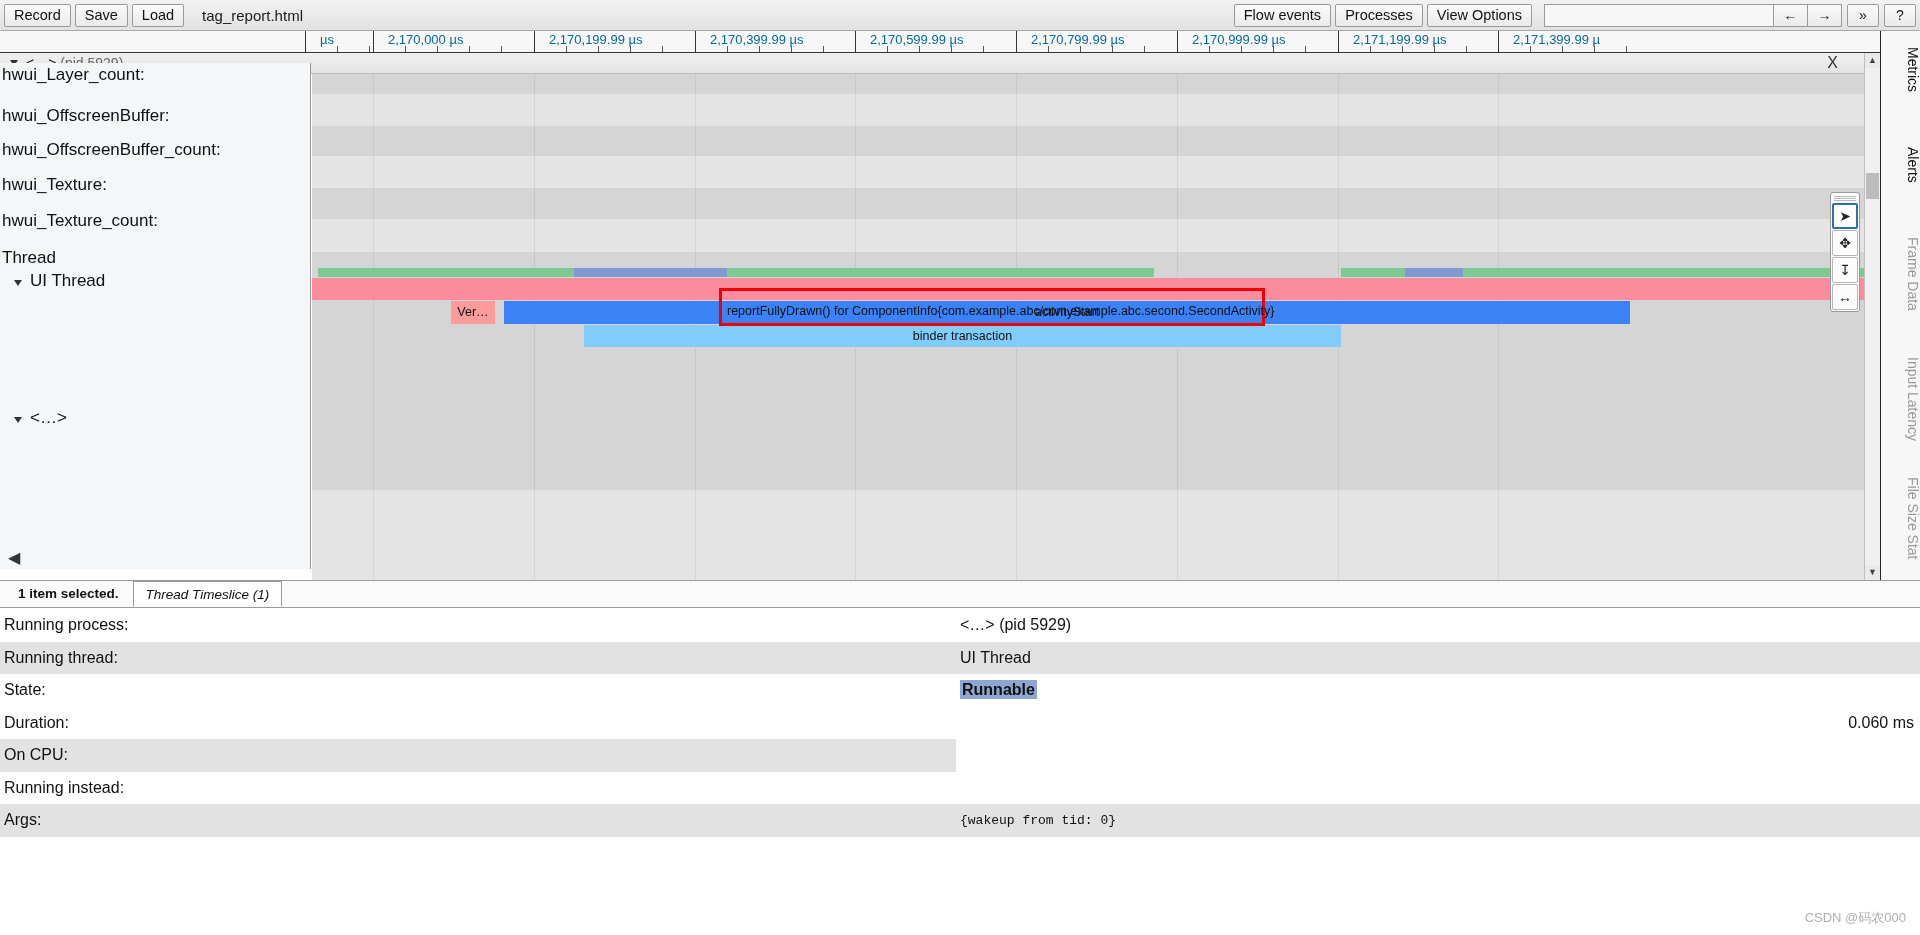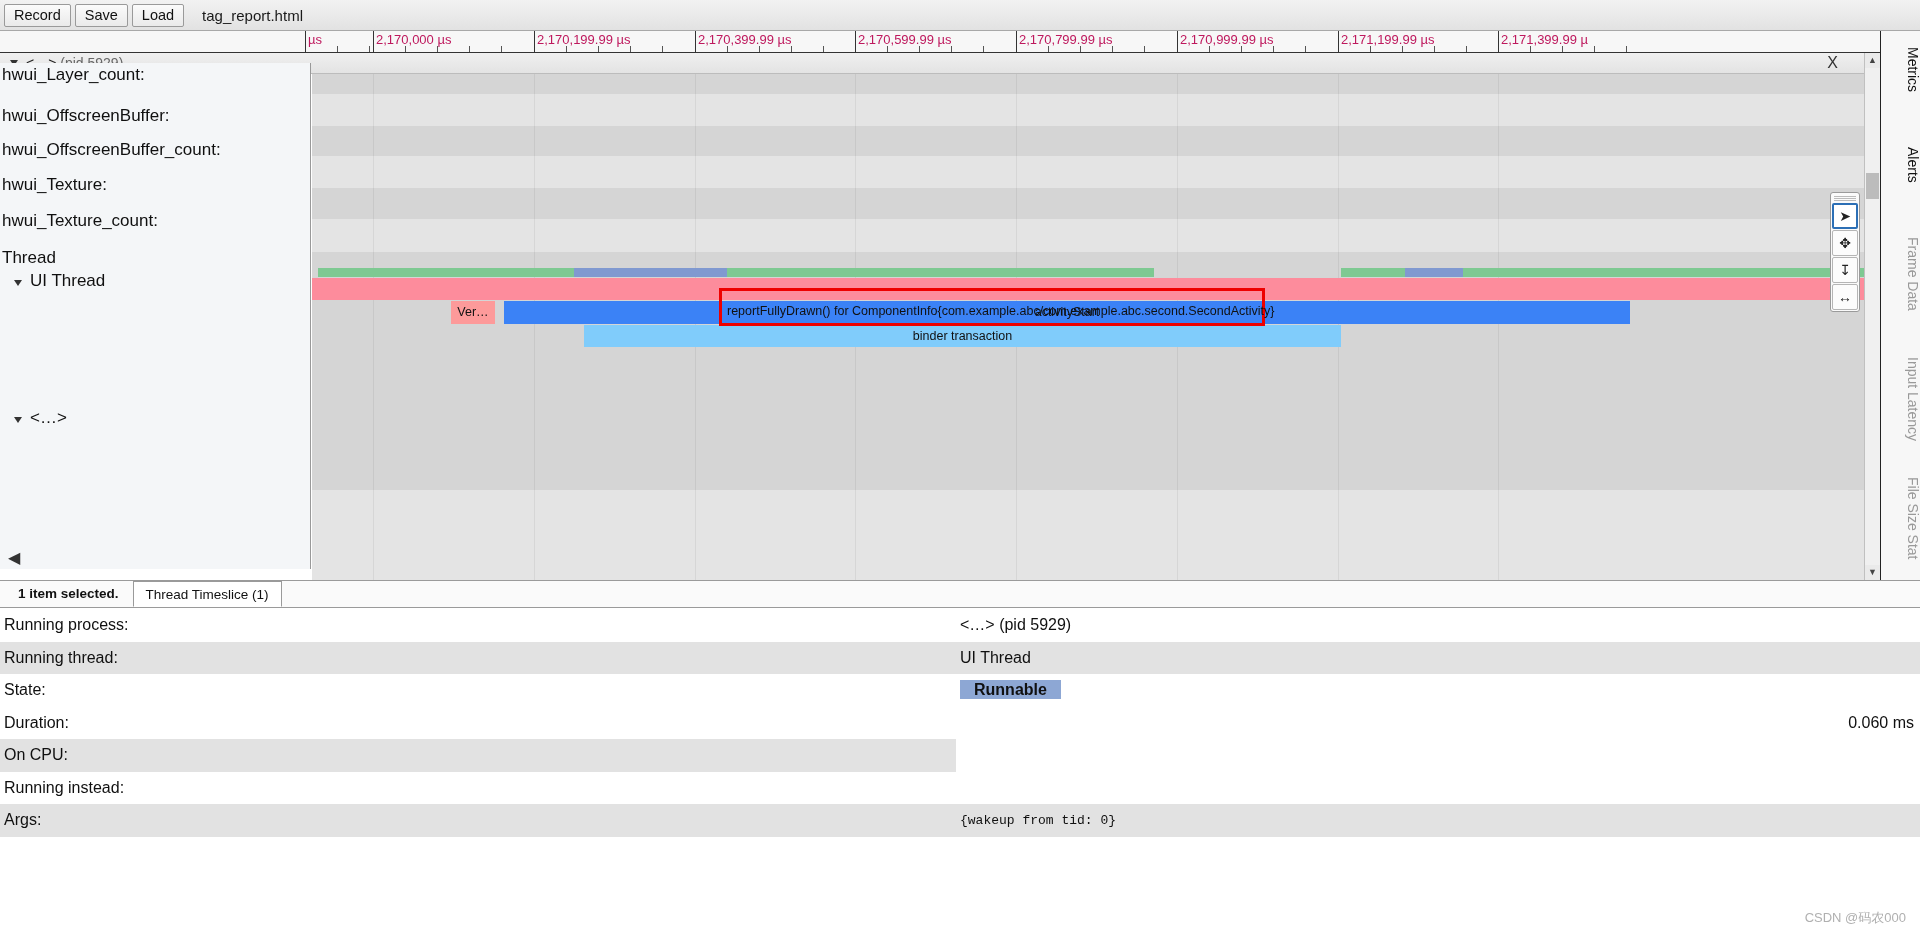--- a/index.html
+++ b/index.html
@@ -98,23 +98,23 @@
     background: #333;
   }
   .tick-minor {
     position: absolute; bottom: 0;
     width: 1px; height: 6px;
     background: #555;
   }
   .tick-label {
     position: absolute; top: 1px;
     font-size: 13px;
-    color: #be185d;
-    white-space: nowrap;
-    padding-left: 3px;
+    color: #0369a1;
+    white-space: nowrap;
+    padding-left: 15px;
     font-family: "Liberation Sans", sans-serif;
   }
 
   
   #track-area {
     position: absolute; top: 53px; left: 0;
     width: 1880px; height: 527px;
     background: #ffffff;
     overflow: hidden;
   }
@@ -313,20 +313,21 @@
     height: 26px;
     padding: 0 12px;
     line-height: 25px;
     font-size: 13.5px;
     background: #ffffff;
     border: 1px solid #9a9a9a;
     border-bottom: 1px solid #ffffff;
     cursor: pointer;
     color: #111;
     white-space: nowrap;
+    font-style: italic;
   }
   .d-row {
     position: relative;
     width: 1920px; height: 32.5px;
     display: flex; align-items: center;
     font-size: 16px;
     color: #101010;
   }
   .d-row.shaded .d-key-bg { background: #e2e2e2; }
   .d-key {
@@ -347,21 +348,21 @@
     position: absolute; left: 960px;
     z-index: 2;
     white-space: nowrap;
   }
   .d-val.right {
     left: auto; right: 6px;
   }
   .d-val .hl {
     background: #8da7d4;
     font-weight: bold;
-    padding: 1px 14px;
+    padding: 1px 2px;
   }
   .d-val.mono {
     font-family: "Liberation Mono", monospace;
     font-size: 13px;
   }
 
   
   #watermark {
     position: absolute; right: 14px; bottom: 8px;
     font-size: 13px;
@@ -371,20 +372,30 @@
 </style>
 </head>
 <body>
 
 <div id="toolbar">
   <button class="tb-btn">Record</button>
   <button class="tb-btn">Save</button>
   <button class="tb-btn">Load</button>
   <span id="tb-filename">tag_report.html</span>
   <div id="tb-spacer"></div>
+  <div id="tb-right">
+    <button class="tb-btn">Flow events</button>
+    <button class="tb-btn">Processes</button>
+    <button class="tb-btn">View Options</button>
+    <input id="tb-search" type="text" placeholder="" style="">
+    <div class="tb-nav">←</div>
+    <div class="tb-nav">→</div>
+    <div class="tb-sq">»</div>
+    <div class="tb-sq">?</div>
+  </div>
 </div>
 
 <div id="ruler">
   <div id="ruler-left-pad"></div>
   <div id="ruler-ticks">
       <div class="tick-label" style="left: 305px;">µs</div>
       <div class="tick-major" style="left: 305px;"></div>
       <div class="tick-major" style="left: 373px;"></div>
       <div class="tick-label" style="left: 373px;">2,170,000 µs</div>
       <div class="tick-minor" style="left: 405px;"></div>

